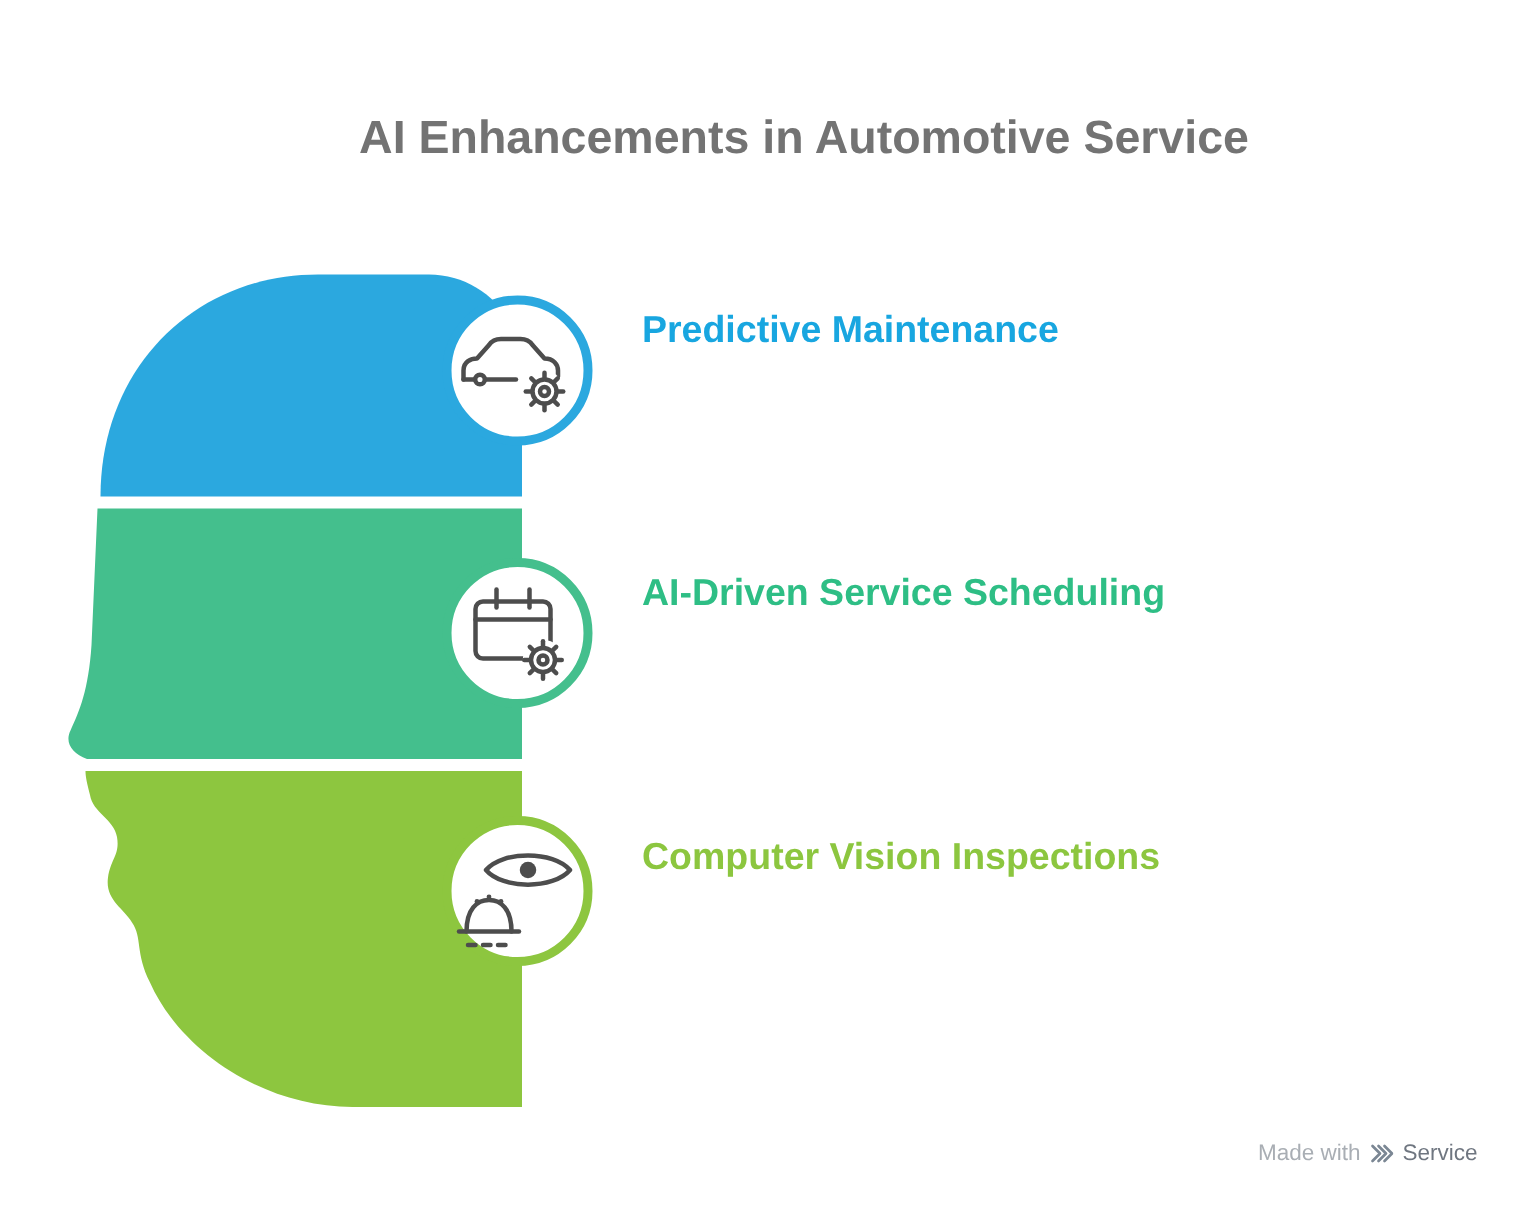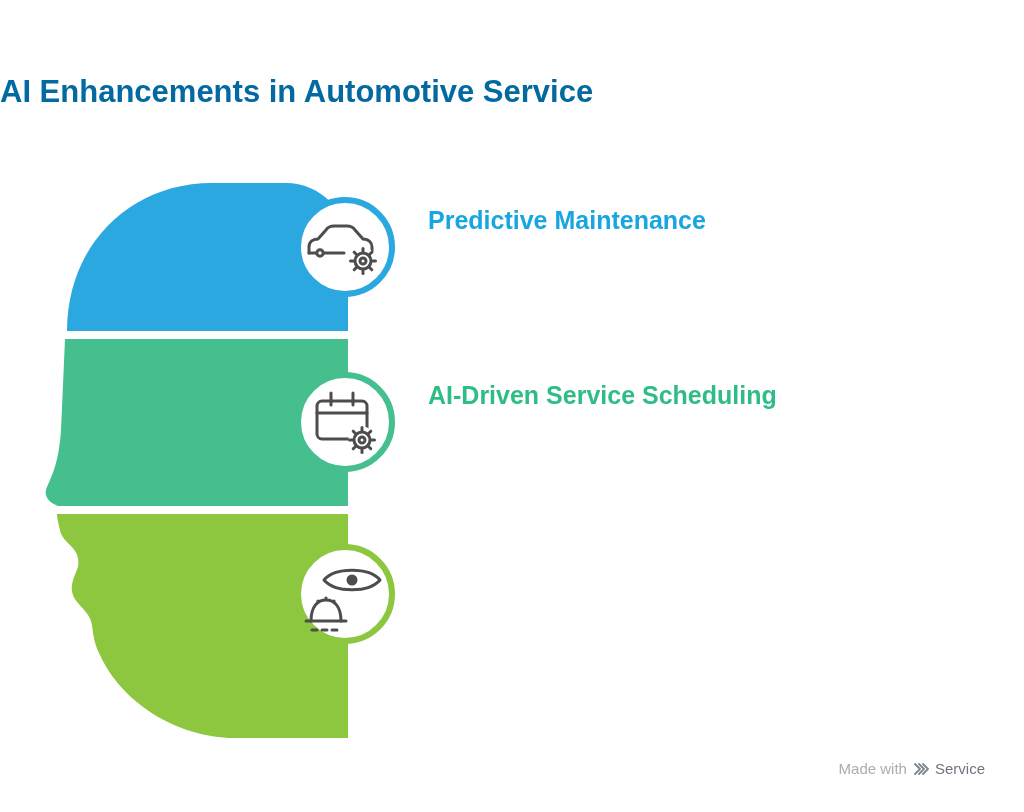--- a/index.html
+++ b/index.html
@@ -6,24 +6,25 @@
   .canvas{
     position:relative;
     width:1024px;height:812px;
     background:#ffffff;
     overflow:hidden;
     font-family:"Liberation Sans", sans-serif;
   }
   .title{
     position:absolute;
     top:74px;left:0;right:0;
-    text-align:left;
+    text-align:center;
     font-size:31px;
     font-weight:bold;
-    color:#0369a1;
+    color:#737373;
+    padding-left:48px;
   }
   .diagram-svg{position:absolute;top:0;left:0;}
   .item-label{
     position:absolute;
     left:428px;
     font-size:25px;
     font-weight:bold;
     white-space:nowrap;
   }
   .label-0{top:206px;color:#18a6e0;}
@@ -95,20 +96,21 @@
       <line x1="306" y1="621" x2="346" y2="621"></line>
       <circle cx="318" cy="601" r="1.6" fill="#4d4d4d" stroke="none"></circle>
       <circle cx="326" cy="598" r="1.6" fill="#4d4d4d" stroke="none"></circle>
       <circle cx="334" cy="601" r="1.6" fill="#4d4d4d" stroke="none"></circle>
       <line x1="312" y1="630" x2="340" y2="630" stroke-dasharray="5 5"></line>
     </g>
   </svg>
 
   <div class="item-label label-0">Predictive Maintenance</div>
   <div class="item-label label-1">AI-Driven Service Scheduling</div>
+  <div class="item-label label-2">Computer Vision Inspections</div>
 
   <div class="footer">
     <span>Made with</span>
     <svg width="16" height="16" viewBox="0 0 16 16" fill="none" stroke="#7b8794" stroke-width="1.8" stroke-linecap="round" stroke-linejoin="round">
       <path d="M2 3 L7 8 L2 13"></path>
       <path d="M6 3 L11 8 L6 13"></path>
       <path d="M10 3 L15 8 L10 13"></path>
     </svg>
     <span class="brand">Service</span>
   </div>

